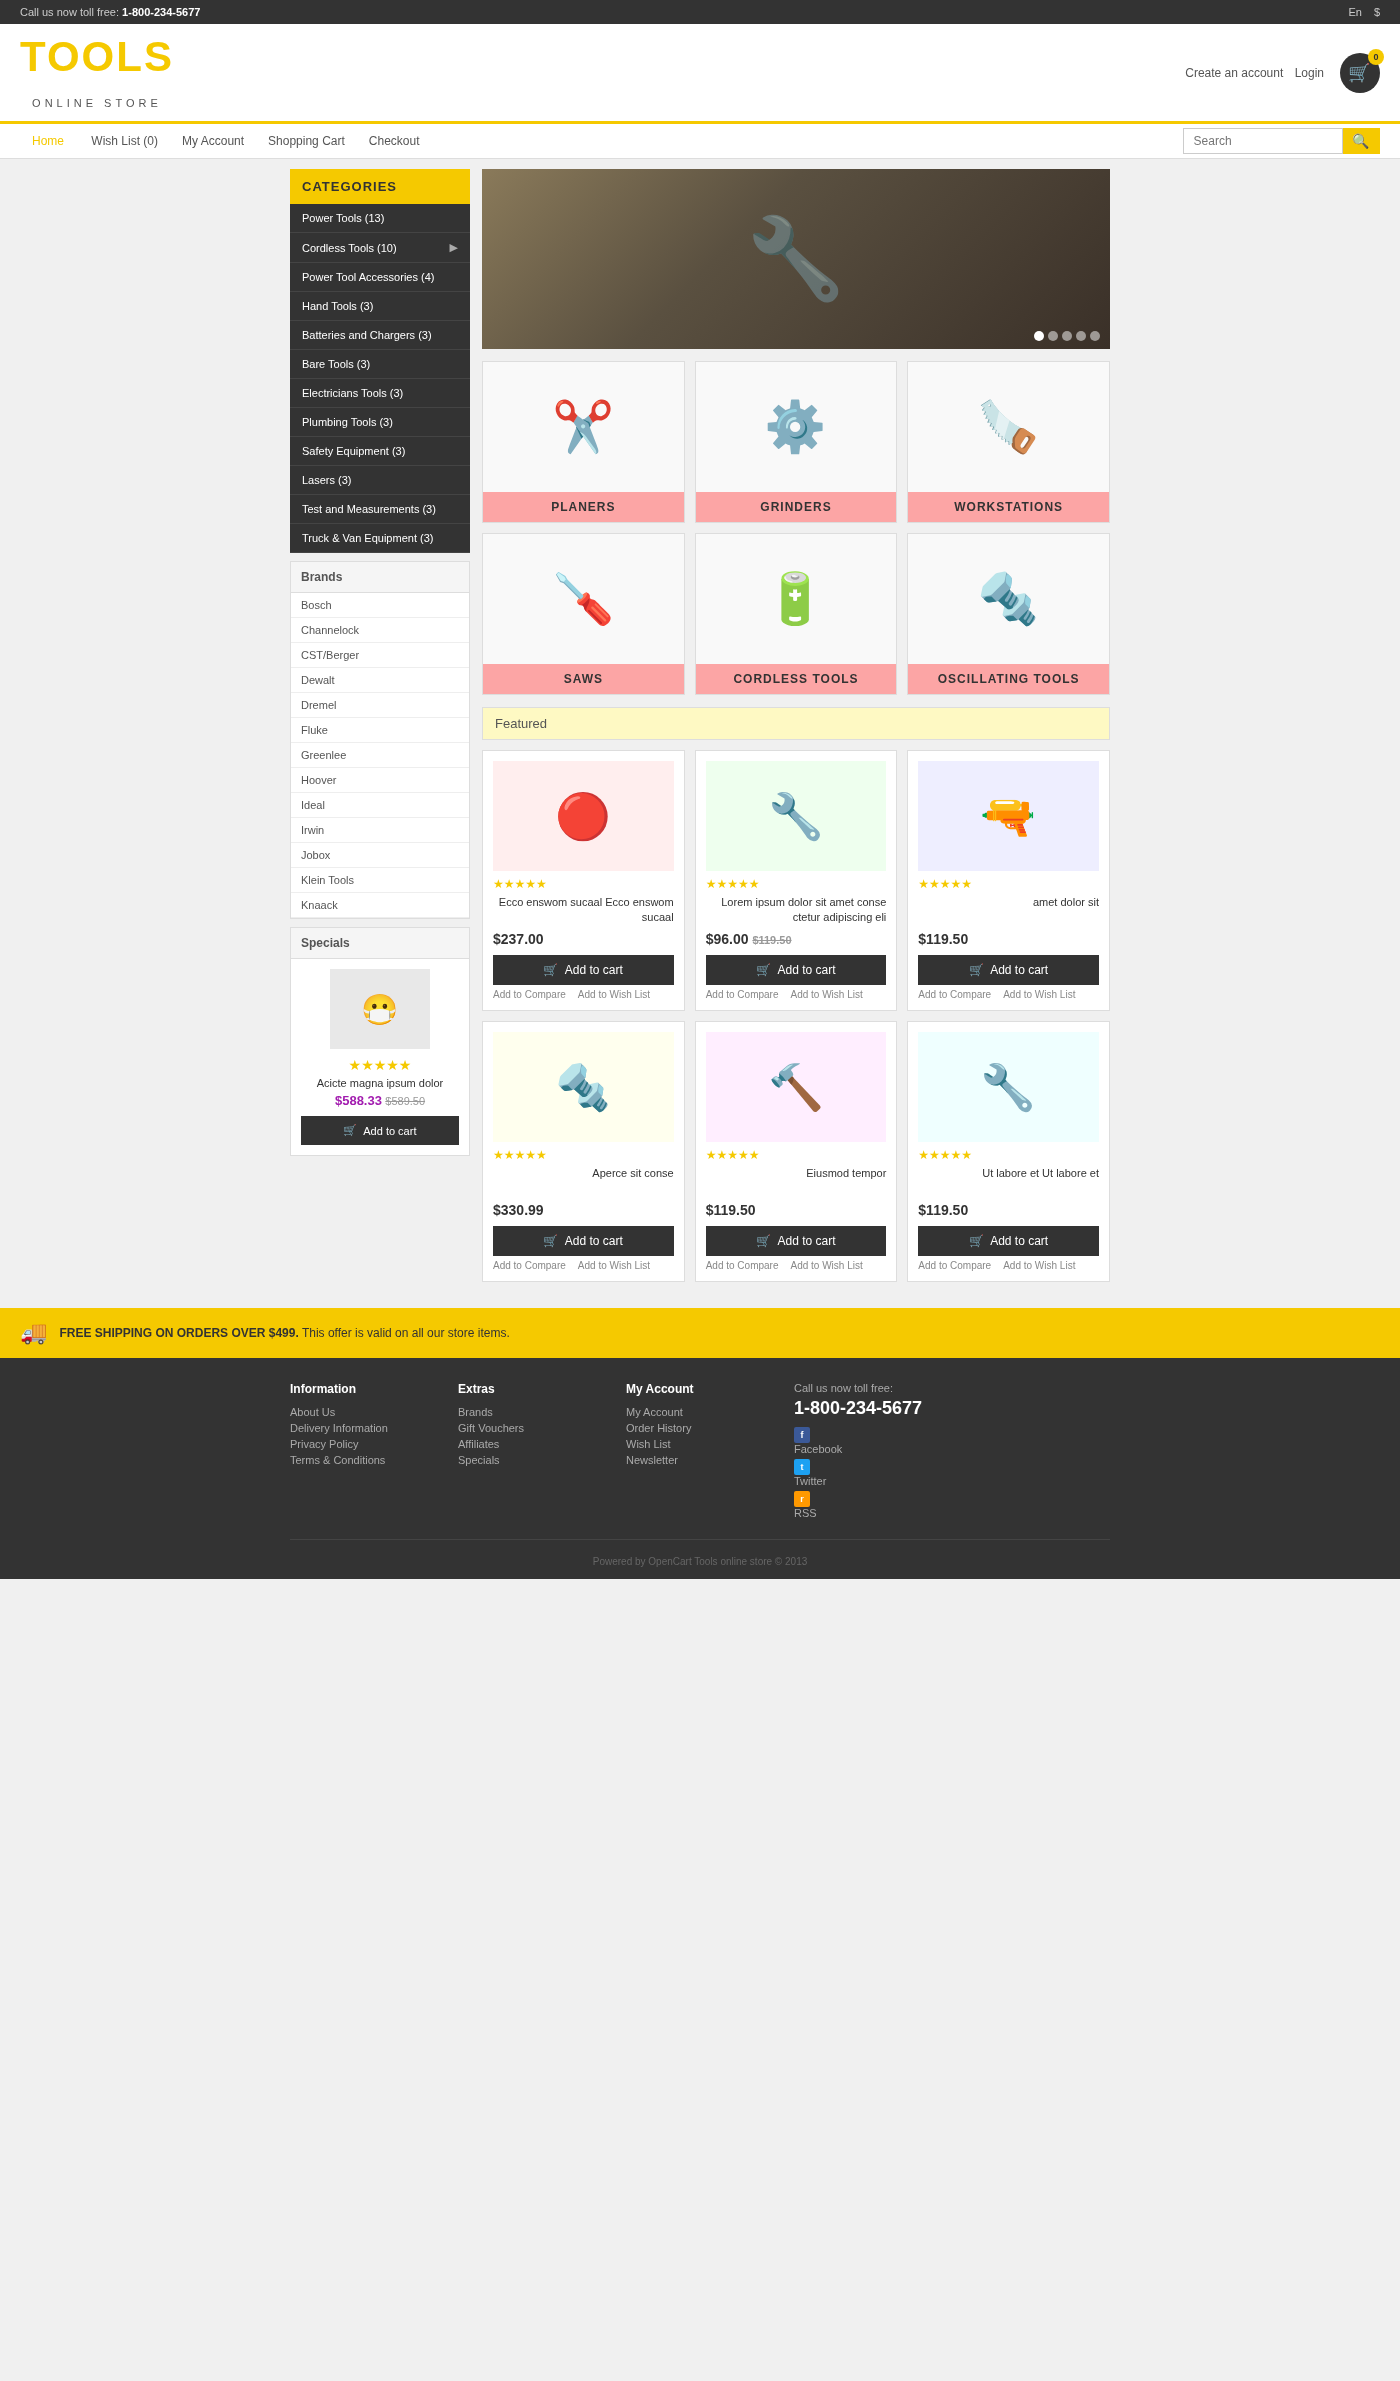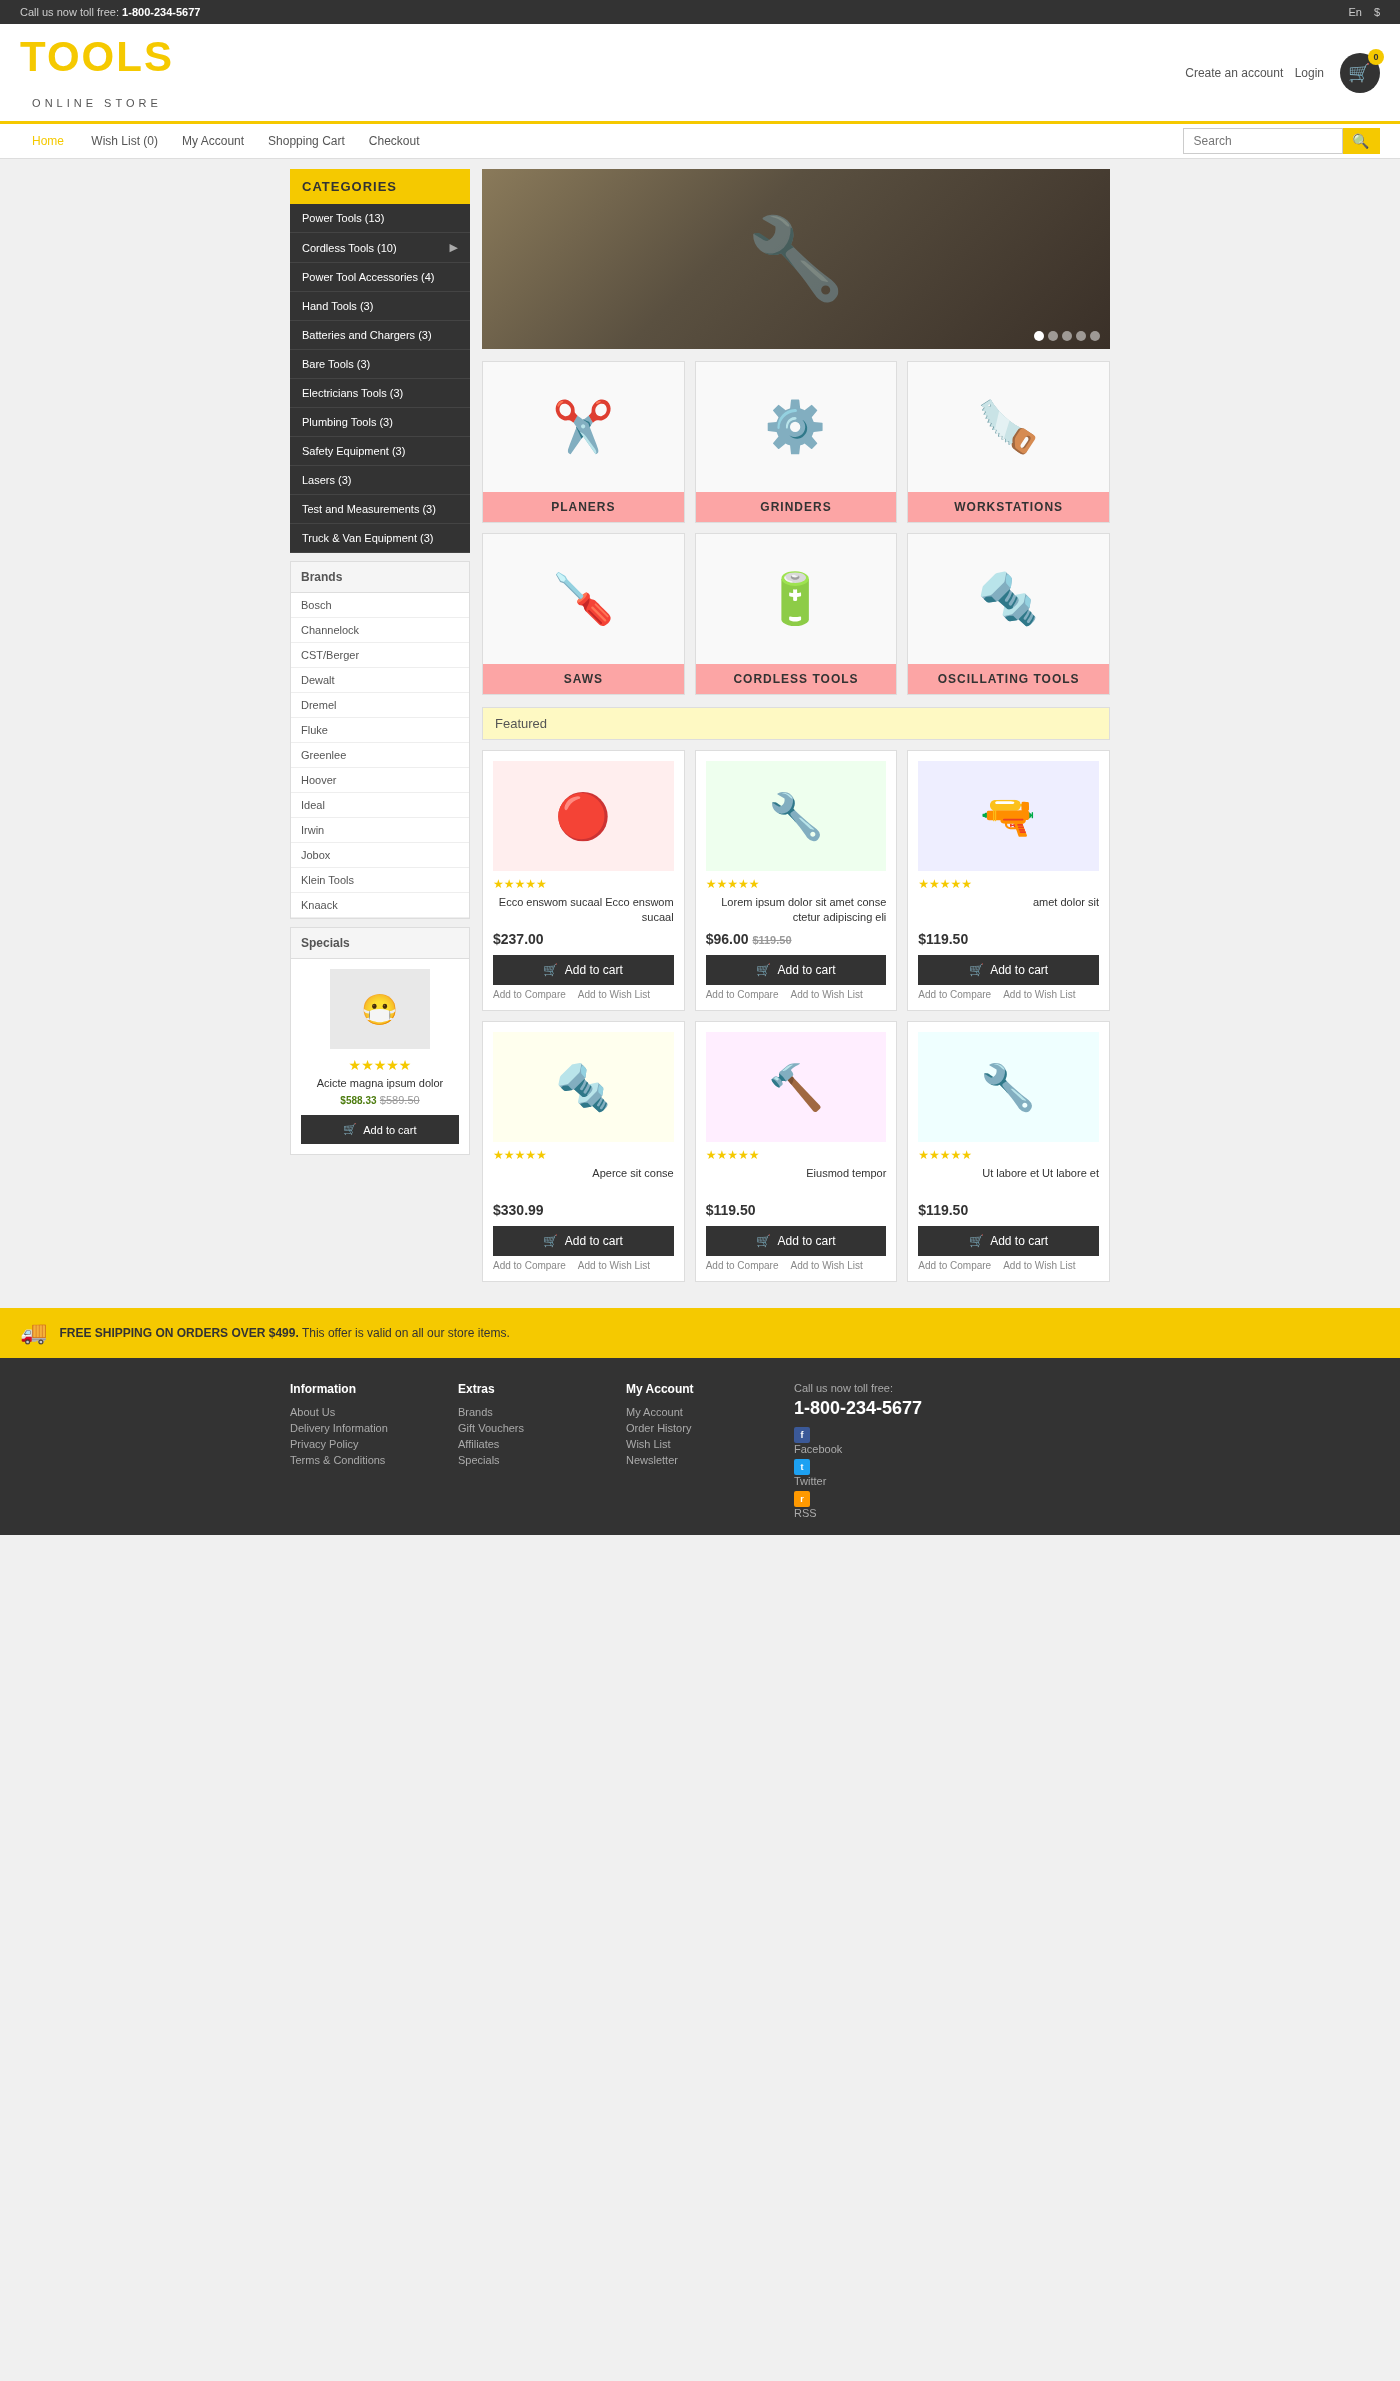--- a/index.html
+++ b/index.html
@@ -46,21 +46,21 @@
     .brands-box { background: #fff; border: 1px solid #ddd; margin-top: 8px; }
     .brands-box .box-header { background: #f5f5f5; border-bottom: 1px solid #ddd; padding: 8px 10px; font-size: 12px; font-weight: bold; color: #555; }
     .brands-box .brand-item { padding: 6px 10px; border-bottom: 1px solid #eee; font-size: 11px; color: #555; cursor: pointer; }
 
     .specials-box { background: #fff; border: 1px solid #ddd; margin-top: 8px; }
     .specials-box .box-header { background: #f5f5f5; border-bottom: 1px solid #ddd; padding: 8px 10px; font-size: 12px; font-weight: bold; color: #555; }
     .specials-box .special-content { padding: 10px; text-align: center; }
     .special-img { width: 100px; height: 80px; background: #e8e8e8; margin: 0 auto 8px; display: flex; align-items: center; justify-content: center; font-size: 30px; }
     .stars { color: #f5c900; font-size: 14px; margin: 4px 0; }
     .special-title { font-size: 11px; color: #333; margin: 4px 0; }
-    .price-special { font-size: 10px; font-weight: bold; color: #4d7c0f; }
+    .price-special { font-size: 13px; font-weight: bold; color: #a21caf; }
     .price-old { text-decoration: line-through; color: #999; font-size: 11px; }
 
     
     .content-area { flex: 1; padding: 0 0 0 12px; }
 
     
     .hero-banner { background: #555; height: 180px; overflow: hidden; margin-bottom: 12px; position: relative; display: flex; align-items: center; justify-content: center; }
     .hero-banner .hero-bg { width: 100%; height: 100%; background: linear-gradient(135deg, #8a7a5a 0%, #5a5040 40%, #3a3028 100%); display: flex; align-items: center; justify-content: center; font-size: 60px; }
     .hero-dots { position: absolute; bottom: 8px; right: 10px; display: flex; gap: 4px; }
     .hero-dot { width: 10px; height: 10px; border-radius: 50%; background: rgba(255,255,255,0.5); }
@@ -415,15 +415,18 @@
         <span>Twitter</span>
       </a>
       <a href="#" class="social-link">
         <span class="social-icon rss-icon">r</span>
         <span>RSS</span>
       </a>
     </div>
 
   </div>
 
+  <div class="footer-bottom">
+    <span>Powered by OpenCart Tools online store © 2013</span>
+  </div>
 </div>
 
 </div>
 
 </body></html>

